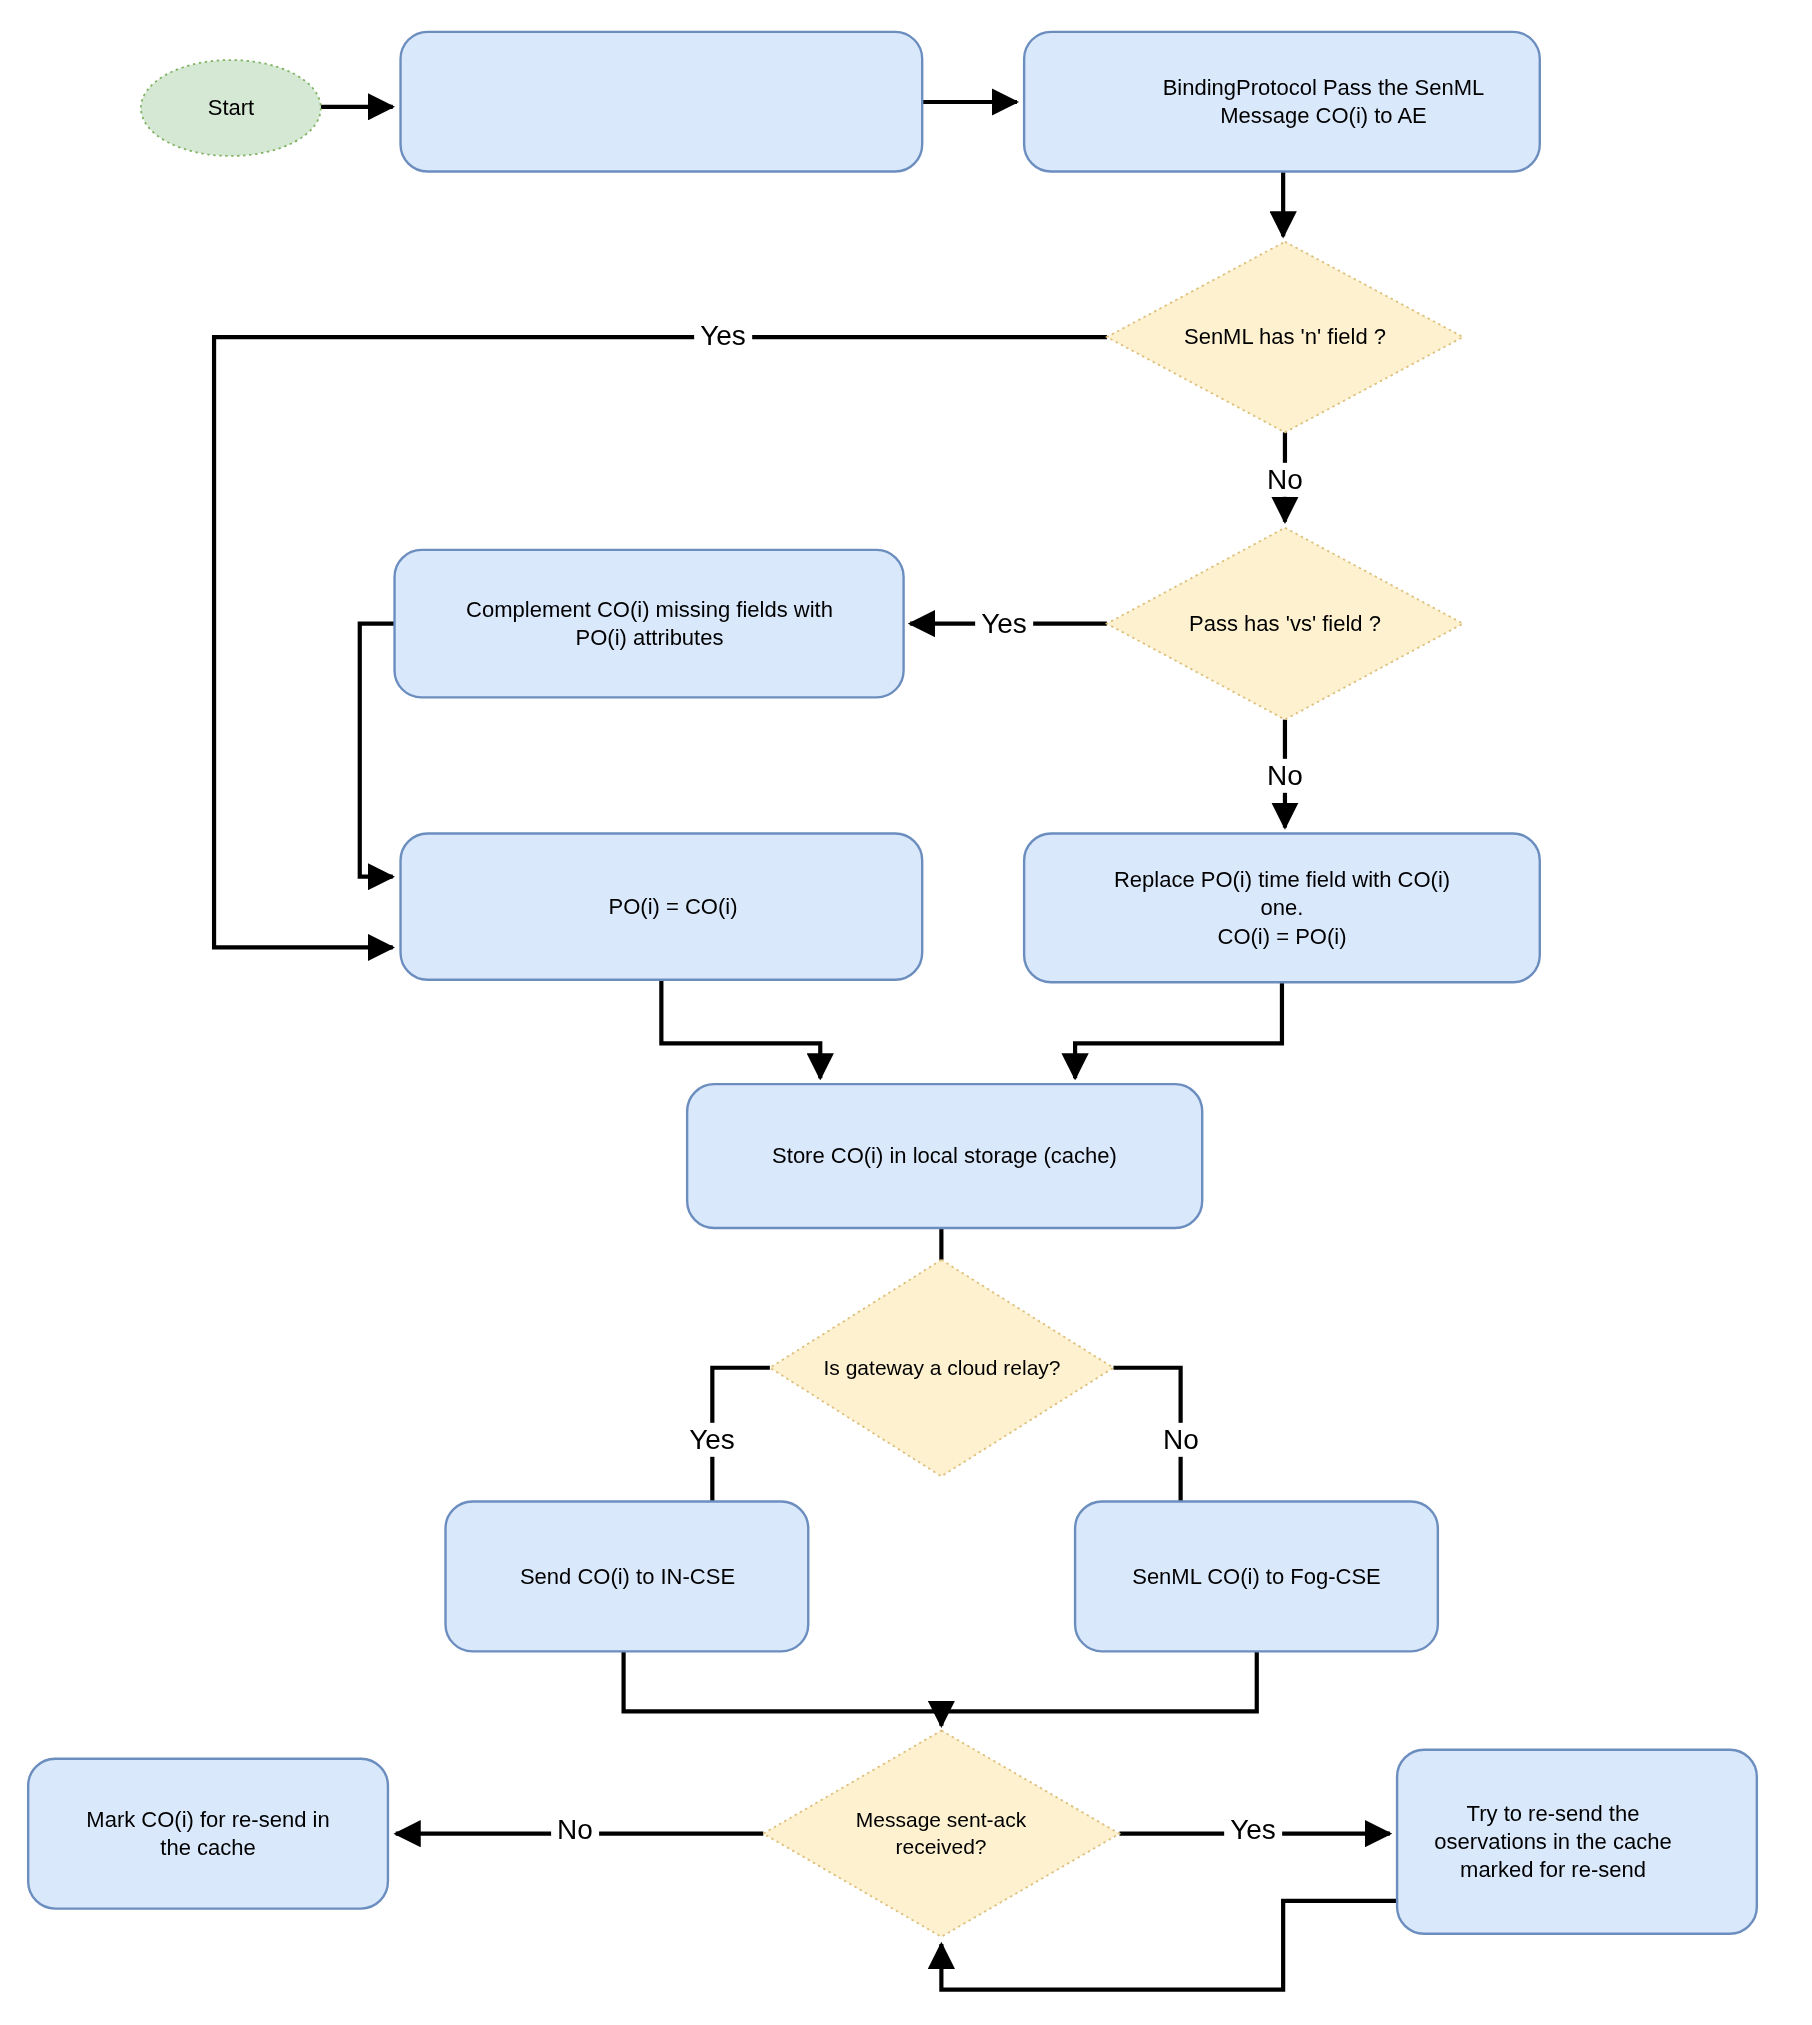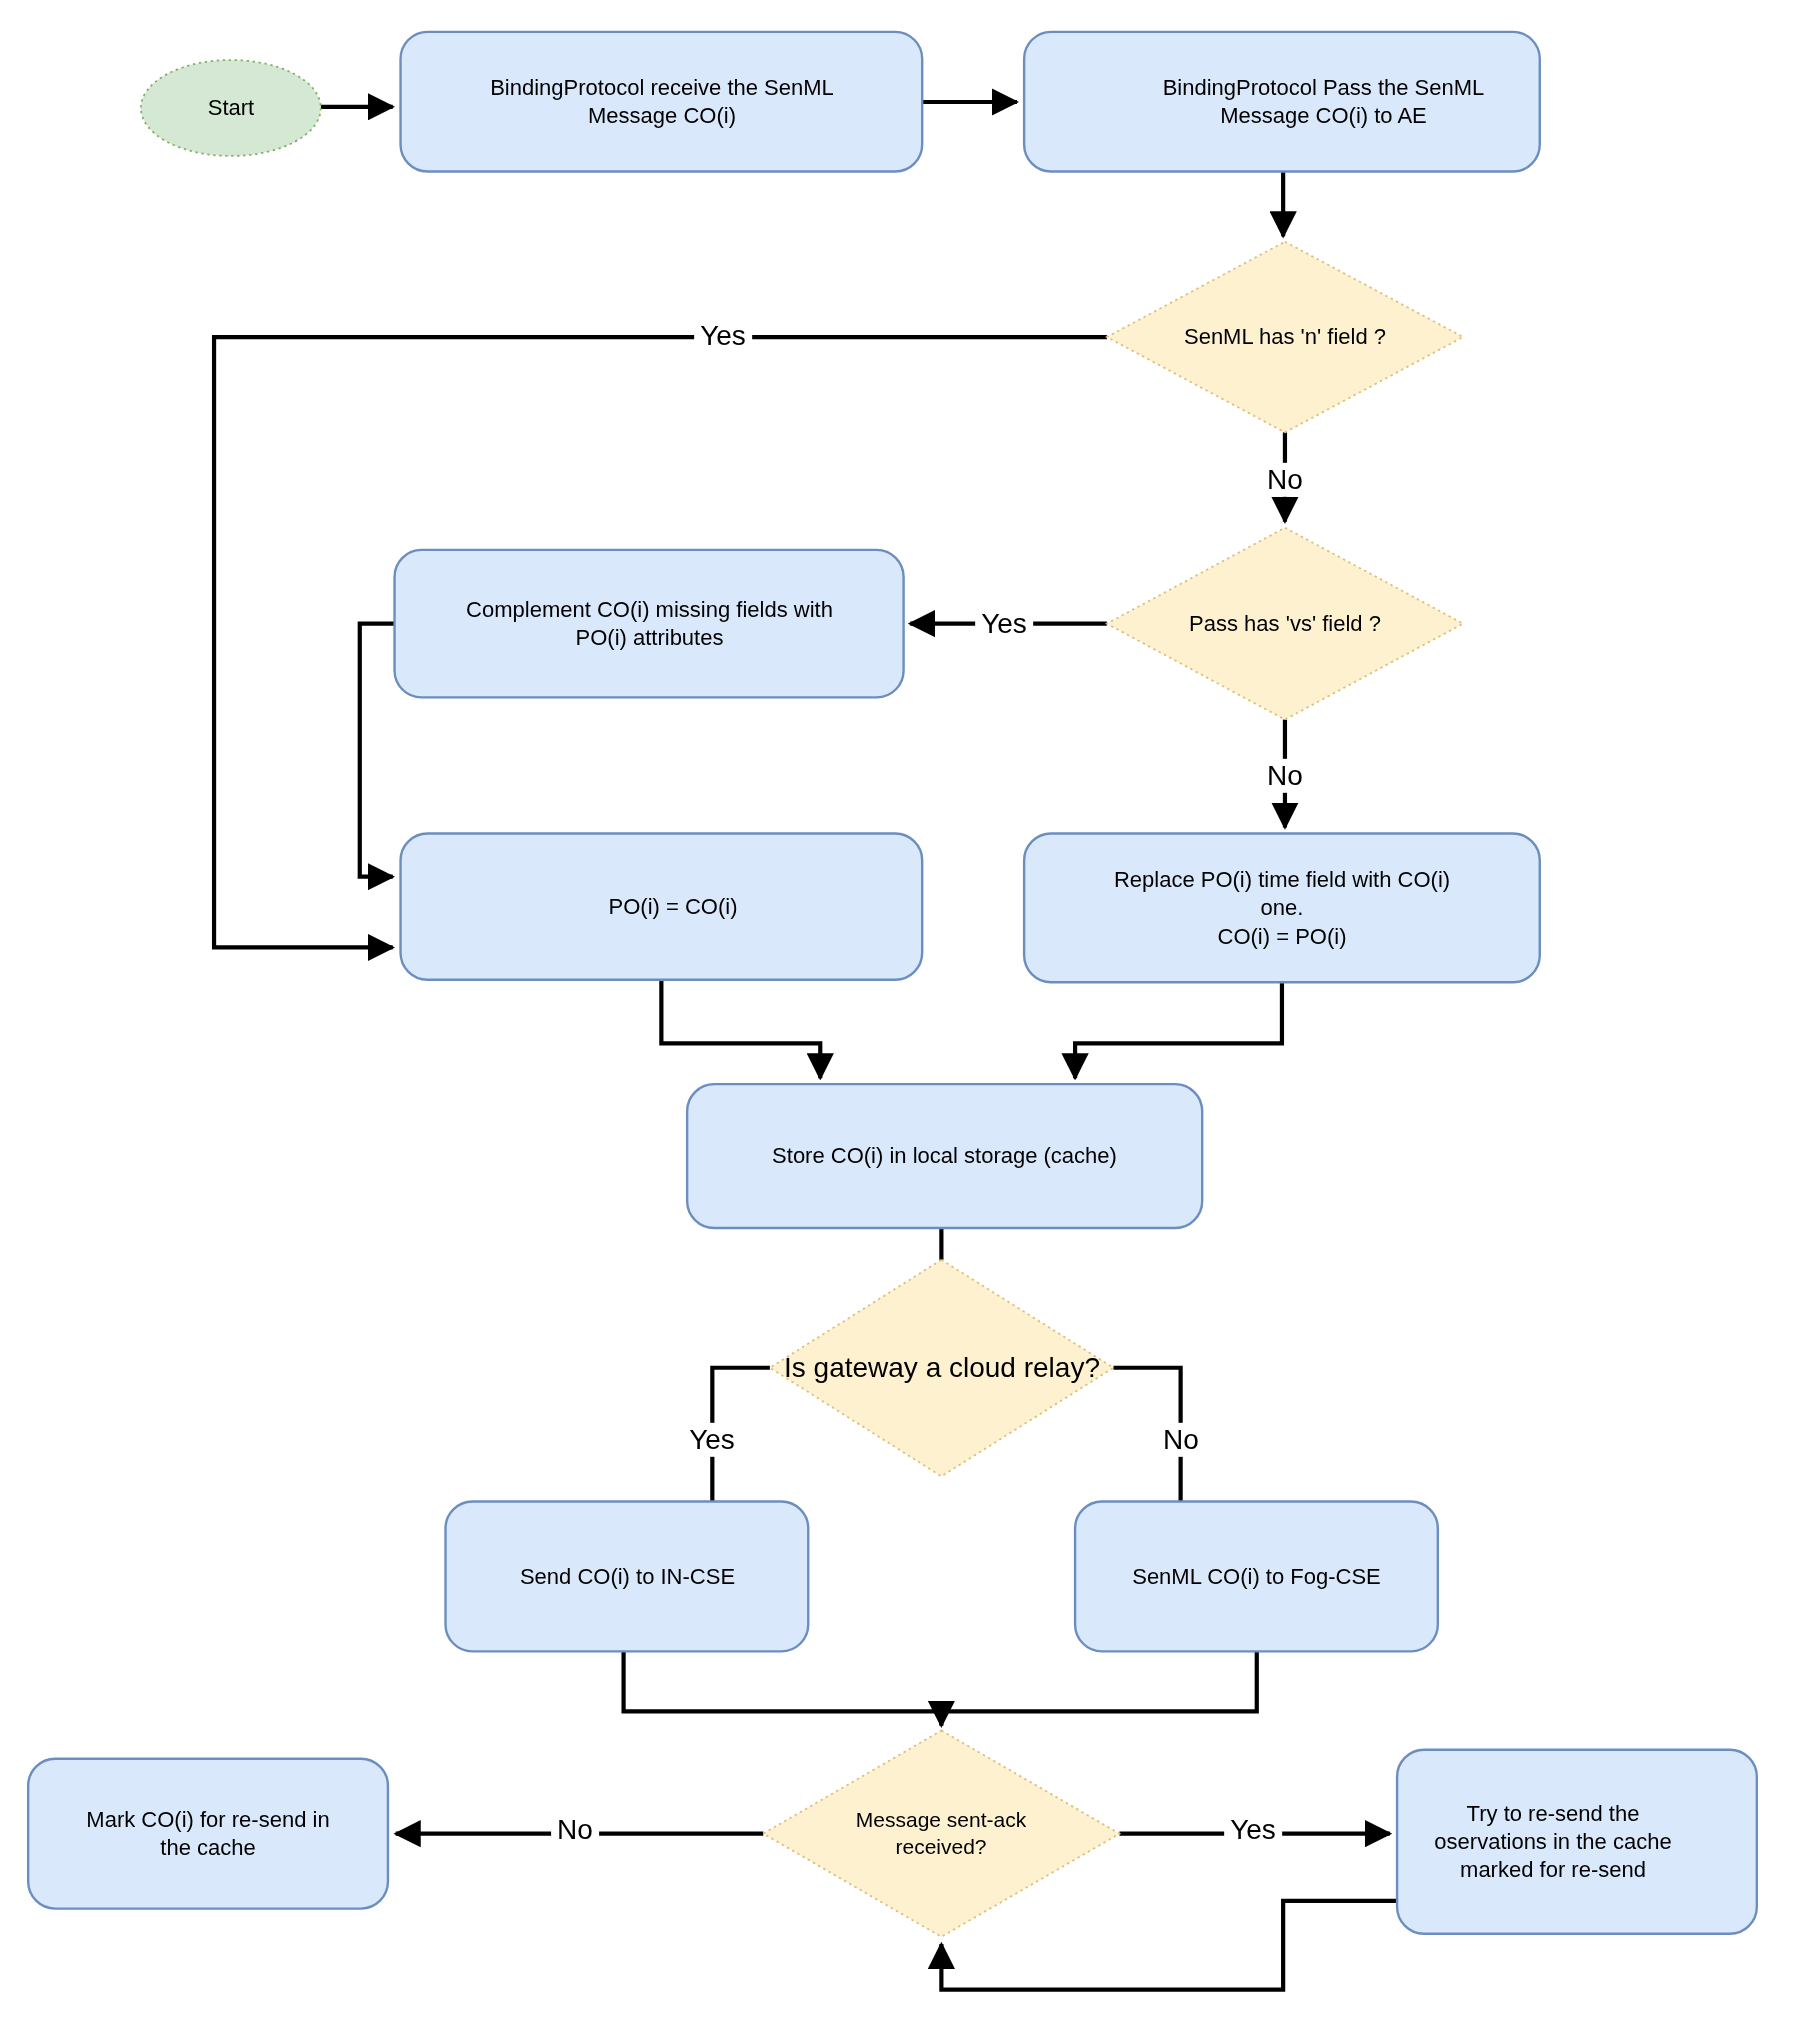--- a/index.html
+++ b/index.html
@@ -72,34 +72,32 @@
     <rect class="shape-process" x="1146" y="1808" width="859" height="240" rx="45"></rect>
     <polygon class="shape-decision" points="1570,2101 1857,2281 1570,2462 1284,2281"></polygon>
     <rect class="shape-process" x="743" y="2504" width="605" height="250" rx="45"></rect>
     <rect class="shape-process" x="1793" y="2504" width="605" height="250" rx="45"></rect>
     <polygon class="shape-decision" points="1570,2886 1867,3058 1570,3230 1273,3058"></polygon>
     <rect class="shape-process" x="47" y="2933" width="600" height="250" rx="45"></rect>
     <rect class="shape-process" x="2330" y="2918" width="600" height="307" rx="45"></rect>
   </svg>
 
   <div class="lbl" style="left:141px;top:60px;width:180px;height:96px;">Start</div>
-  <div class="lbl" style="left:401px;top:32px;width:522px;height:140px;">BindingProtocol receive the SenML
-Message CO(i)</div>
   <div class="lbl" style="left:1024px;top:32px;width:599px;height:140px;">BindingProtocol Pass the SenML
 Message CO(i) to AE</div>
   <div class="lbl" style="left:1107px;top:242px;width:356px;height:191px;">SenML has 'n' field ?</div>
   <div class="lbl" style="left:1107px;top:528px;width:356px;height:192px;">Pass has 'vs' field ?</div>
   <div class="lbl" style="left:395px;top:550px;width:509px;height:148px;">Complement CO(i) missing fields with
 PO(i) attributes</div>
   <div class="lbl" style="left:401px;top:834px;width:544px;height:146px;">PO(i) = CO(i)</div>
   <div class="lbl" style="left:1024px;top:834px;width:516px;height:149px;">Replace PO(i) time field with CO(i)
 one.
 CO(i) = PO(i)</div>
   <div class="lbl" style="left:687px;top:1084px;width:515px;height:144px;border-radius:20px;">Store CO(i) in local storage (cache)</div>
-  <div class="lbl" style="left:770px;top:1260px;width:344px;height:216px;font-size:28px;">Is gateway a cloud relay?</div>
+  <div class="lbl" style="left:770px;top:1260px;width:344px;height:216px;font-size:21px;">Is gateway a cloud relay?</div>
   <div class="lbl" style="left:446px;top:1502px;width:363px;height:150px;">Send CO(i) to IN-CSE</div>
   <div class="lbl" style="left:1075px;top:1502px;width:363px;height:150px;">SenML CO(i) to Fog-CSE</div>
   <div class="lbl" style="left:763px;top:1731px;width:356px;height:206px;font-size:21px;">Message sent-ack
 received?</div>
   <div class="lbl" style="left:28px;top:1759px;width:360px;height:150px;">Mark CO(i) for re-send in
 the cache</div>
   <div class="lbl" style="left:1397px;top:1750px;width:312px;height:184px;border-radius:18px;">Try to re-send the
 oservations in the cache
 marked for re-send</div>
 

